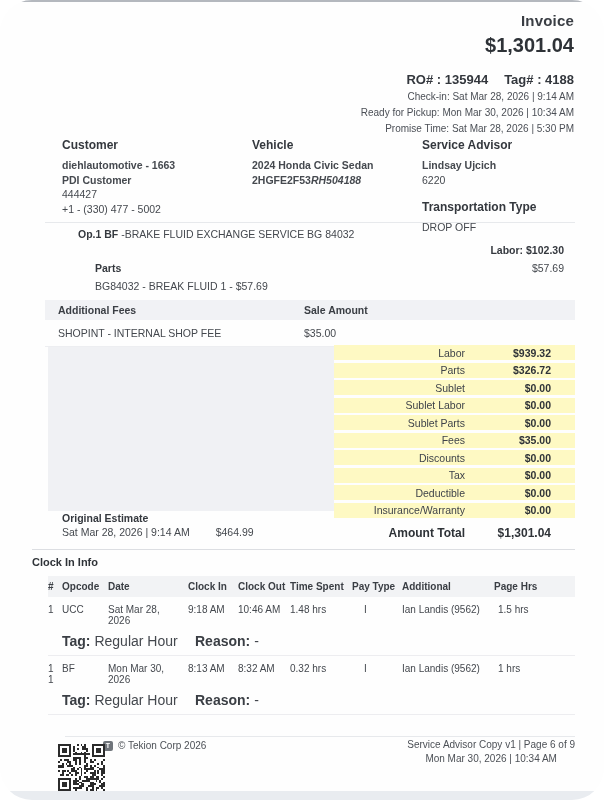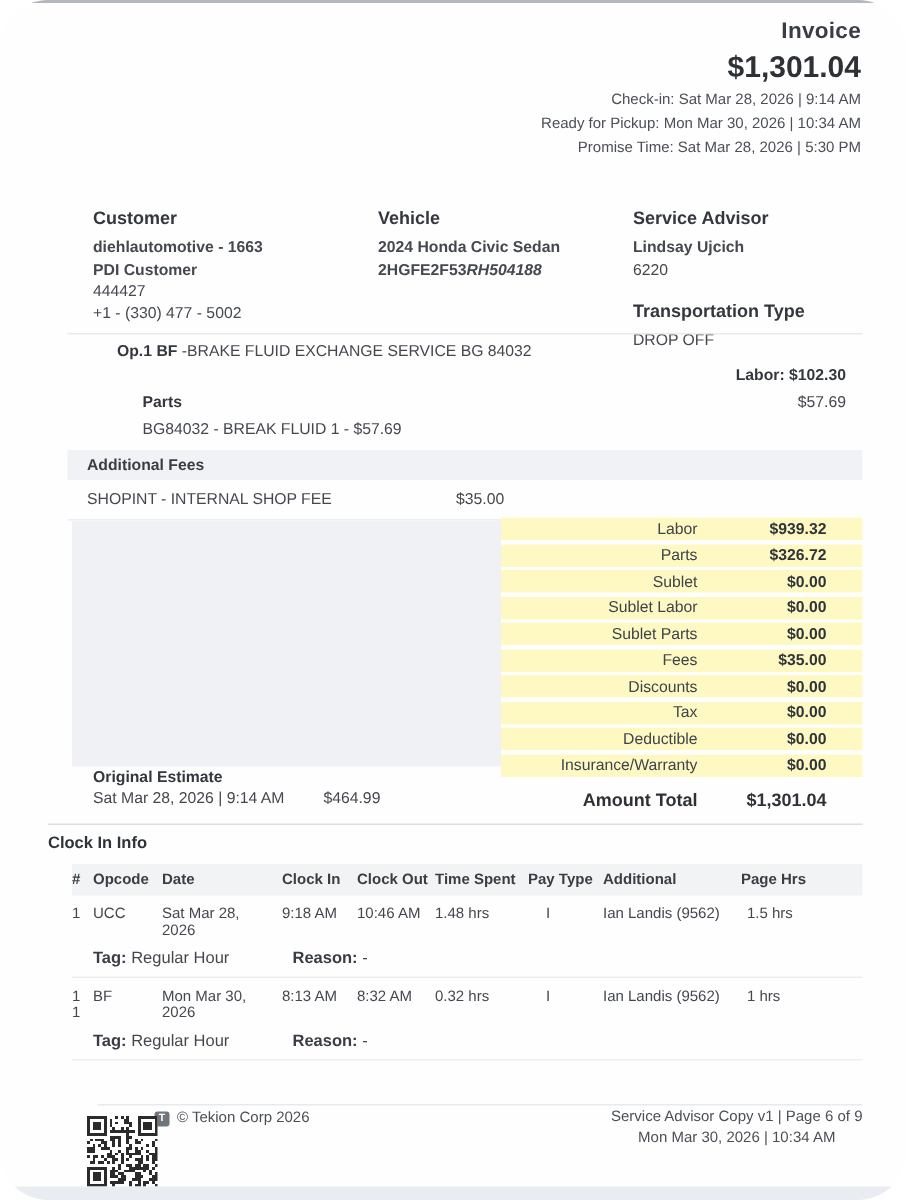--- a/index.html
+++ b/index.html
@@ -65,21 +65,21 @@
   .clock-title{font-size:11px;font-weight:700;color:#2f3338;}
   .ctable{margin-top:8px;margin-left:16px;}
   .crow{display:grid;grid-template-columns:14px 46px 80px 50px 52px 62px 50px 92px 1fr;
         padding-left:14px;font-size:10px;color:#44484e;}
   .chead{background:#f2f3f5;padding:5px 0;font-weight:700;color:#3a3e44;}
   .cdata{padding:7px 0 4px;}
   .ccell{padding-right:4px;}
   .pay-val{padding-left:12px;}
   .flag-val{padding-left:4px;}
   .num2{display:block;}
-  .tag-row{display:flex;padding:3px 0 6px 14px;font-size:11px;color:#44484e;
+  .tag-row{display:flex;padding:3px 0 6px 14px;font-size:14px;color:#44484e;
            border-bottom:1px solid #ededf0;}
   .tag-cell{width:133px;}
   .tag-row b{color:#3a3e44;}
 
   
   .foot-left{position:absolute;top:740px;left:103px;display:flex;align-items:center;gap:5px;
              font-size:10px;color:#4c5056;}
   .tekion-logo{width:10px;height:10px;background:#70757b;border-radius:2px;color:#fff;
                font-size:7px;font-weight:700;display:flex;align-items:center;justify-content:center;}
   .foot-right{position:absolute;top:738px;right:29px;text-align:center;font-size:10px;
@@ -88,20 +88,23 @@
 </style>
 </head>
 <body>
 
 <div class="page">
   <div class="top-strip"></div>
 
   <div class="hdr">
     <div class="hdr-title">Invoice</div>
     <div class="hdr-amount">$1,301.04</div>
+    <div class="hdr-ro">
+      <span>RO# : 135944</span><span class="gap"></span><span>Tag# : 4188</span>
+    </div>
     <div class="hdr-meta">Check-in: Sat Mar 28, 2026 | 9:14 AM</div>
     <div class="hdr-meta">Ready for Pickup: Mon Mar 30, 2026 | 10:34 AM</div>
     <div class="hdr-meta">Promise Time: Sat Mar 28, 2026 | 5:30 PM</div>
   </div>
 
   <div class="parties">
     <div>
       <div class="p-head">Customer</div>
       <div class="p-line b">diehlautomotive - 1663</div>
       <div class="p-line b">PDI Customer</div>
@@ -128,20 +131,21 @@
 
   <div class="op-line"><b>Op.1 BF</b><span> -BRAKE FLUID EXCHANGE SERVICE BG 84032</span></div>
   <div class="labor-line">Labor: $102.30</div>
   <div class="parts-label">Parts</div>
   <div class="parts-amount">$57.69</div>
   <div class="parts-detail">BG84032 - BREAK FLUID 1 - $57.69</div>
 
   <div class="fees">
     <div class="fees-row fees-head">
       <div>Additional Fees</div>
+      <div>Sale Amount</div>
     </div>
     <div class="fees-row fees-data">
       <div>SHOPINT - INTERNAL SHOP FEE</div>
       <div>$35.00</div>
     </div>
   </div>
 
   <div class="summary">
     <div class="sum-panel"></div>
     <div class="sum-rows">

